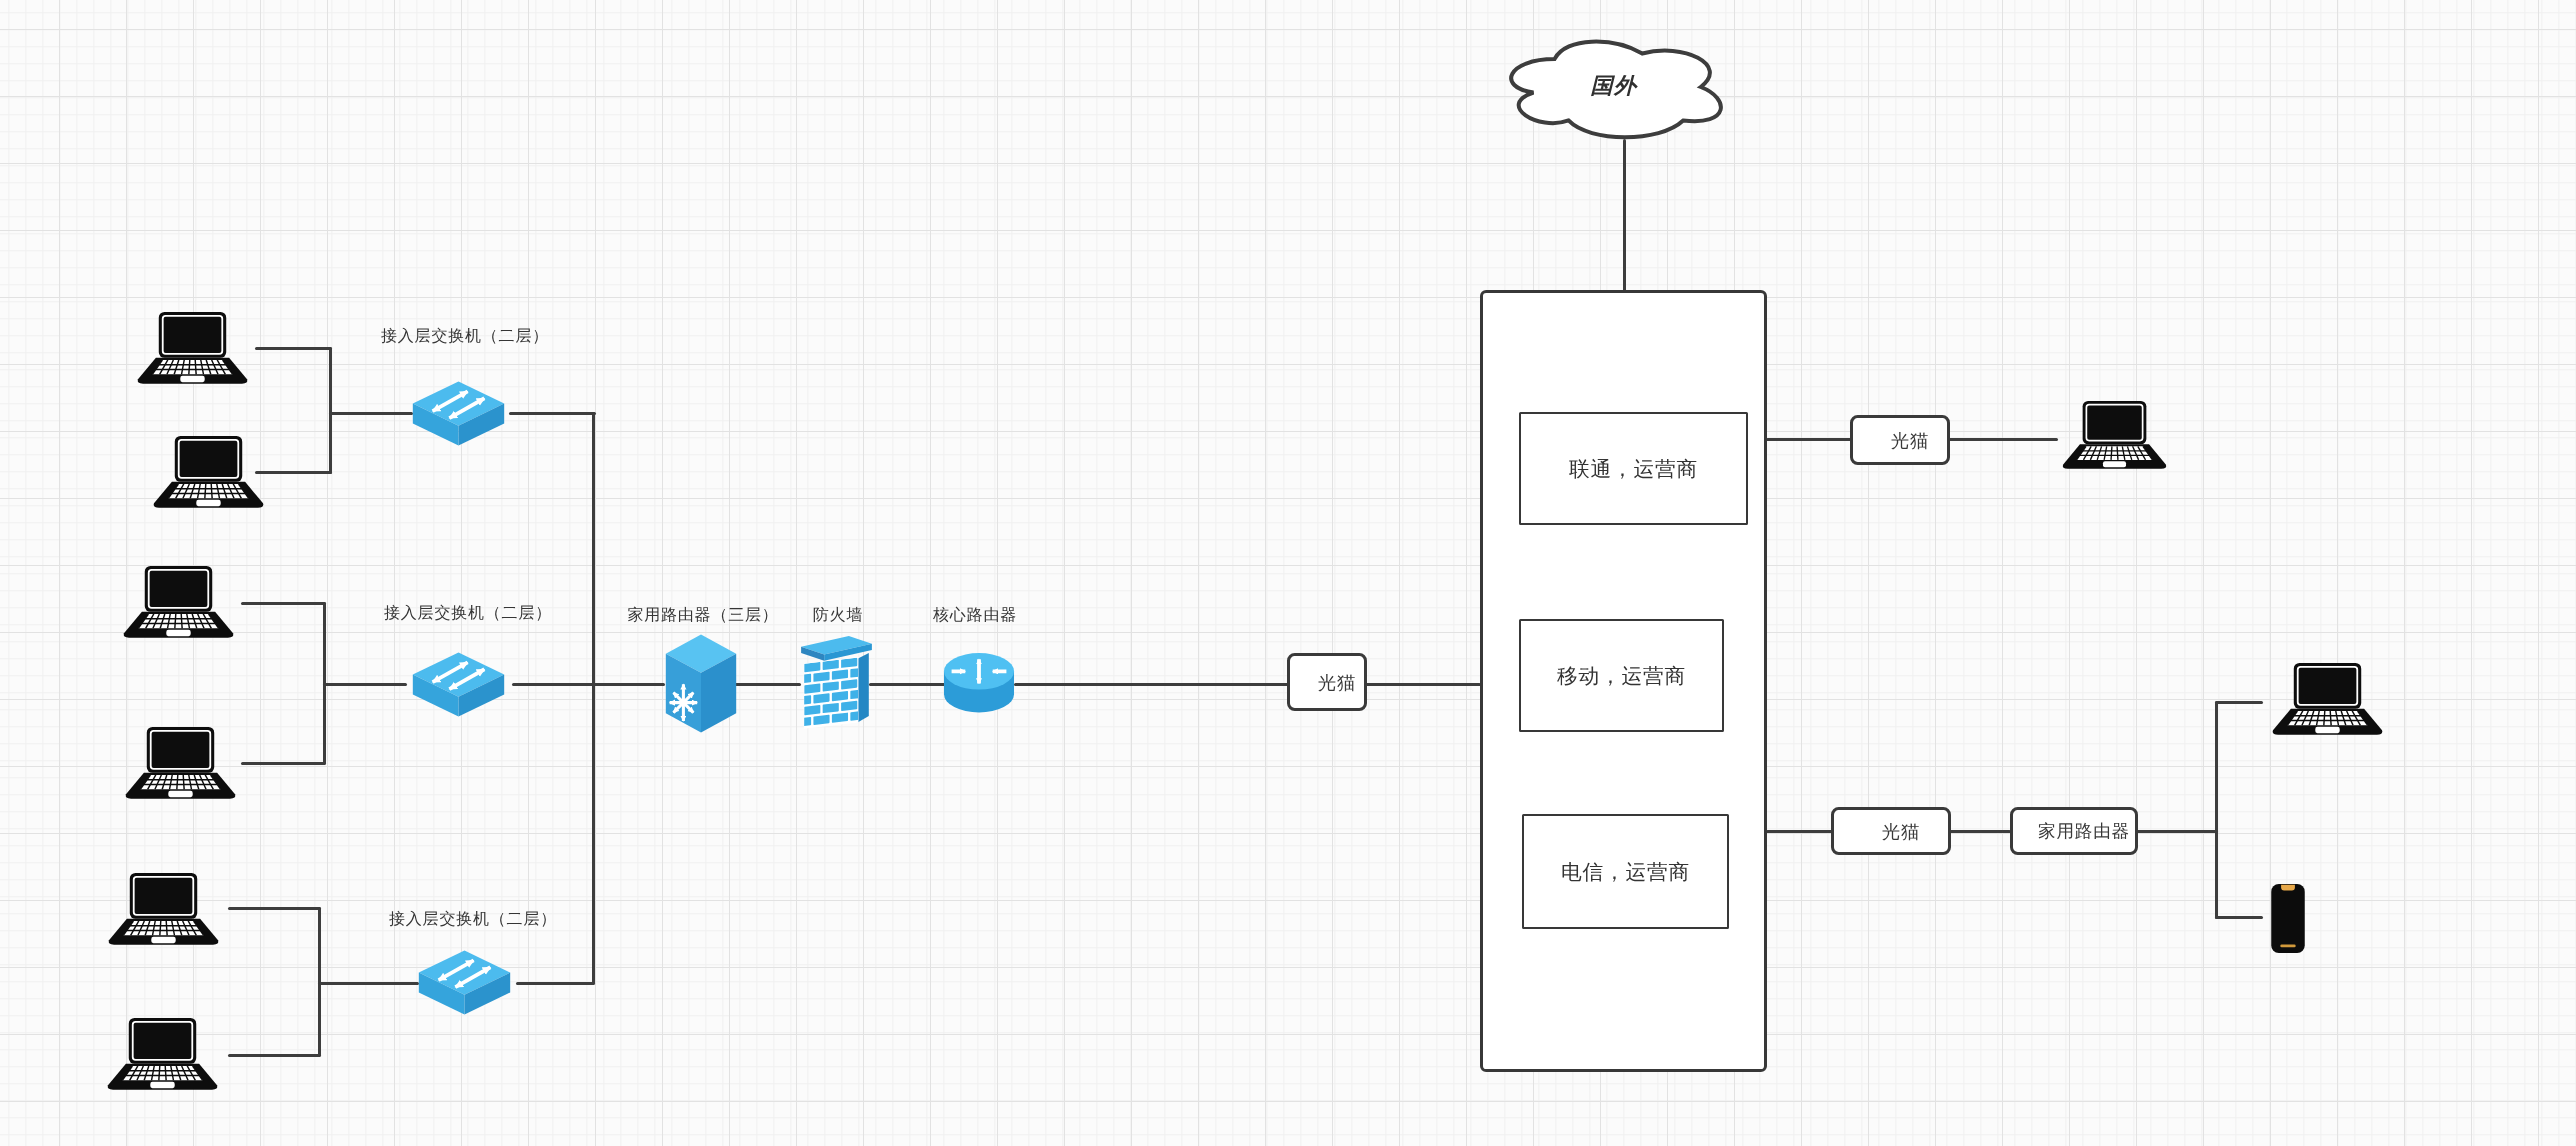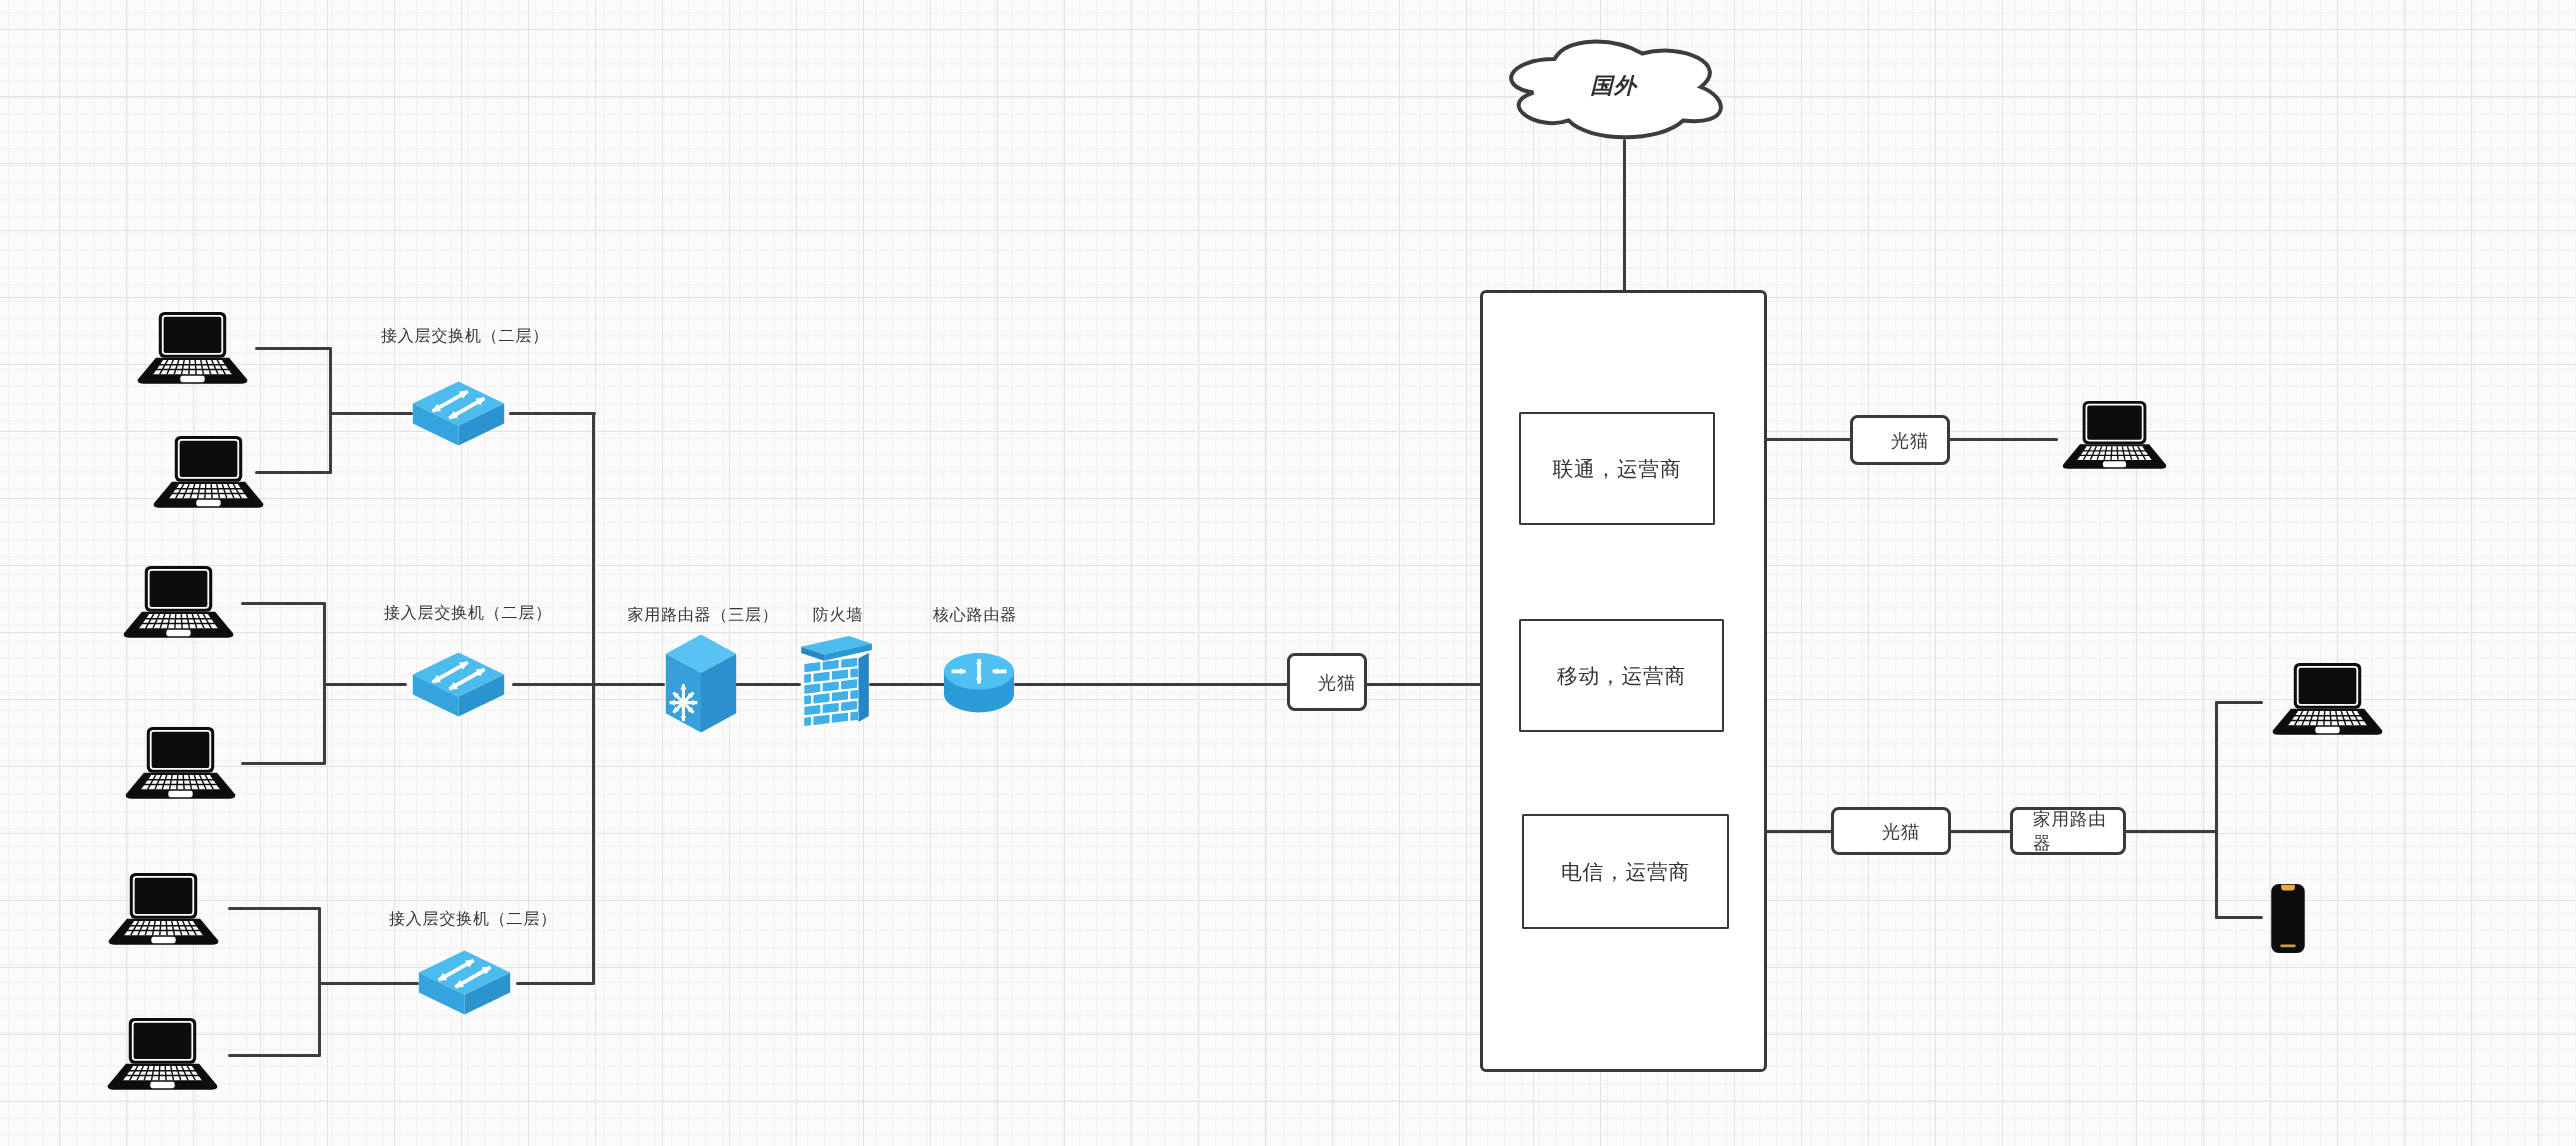--- a/index.html
+++ b/index.html
@@ -256,41 +256,41 @@
   <div class="node-box" style="left:1287px;top:653px;width:80px;height:58px;">
     <span>光猫</span>
   </div>
 
   <svg class="icon" style="left:1496px;top:31px;" width="234" height="112" viewBox="0 0 306 146">
       <use href="#sym-cloud"></use>
     </svg>
   <div class="cloud-label" style="left:1614px;top:86px;font-style:italic;">国外</div>
 
   <div class="big-rect" style="left:1480px;top:290px;width:287px;height:782px;"></div>
-  <div class="carrier-box" style="left:1519px;top:412px;width:196px;height:113px;">
+  <div class="carrier-box" style="left:1519px;top:412px;width:229px;height:113px;">
     <span>联通，运营商</span>
   </div>
   <div class="carrier-box" style="left:1522px;top:814px;width:207px;height:115px;">
     <span>电信，运营商</span>
   </div>
   <div class="carrier-box" style="left:1519px;top:619px;width:205px;height:113px;">
     <span>移动，运营商</span>
   </div>
 
   <div class="node-box" style="left:1850px;top:415px;width:100px;height:50px;">
     <span>光猫</span>
   </div>
   <svg class="icon" style="left:2060px;top:400px;" width="109" height="71" viewBox="0 0 142 93">
       <use href="#sym-laptop"></use>
     </svg>
 
   <div class="node-box" style="left:1831px;top:807px;width:120px;height:48px;">
     <span>光猫</span>
   </div>
-  <div class="node-box" style="left:2010px;top:807px;width:116px;height:48px;font-size:17.6px;">
+  <div class="node-box" style="left:2010px;top:807px;width:128px;height:48px;font-size:17.6px;">
     <span>家用路由器</span>
   </div>
   <svg class="icon" style="left:2270px;top:662px;" width="115" height="75" viewBox="0 0 150 98">
       <use href="#sym-laptop"></use>
     </svg>
   <svg class="icon" style="left:2271px;top:884px;" width="34" height="69" viewBox="0 0 44 90">
       <use href="#sym-phone"></use>
     </svg>
 
 </div>

